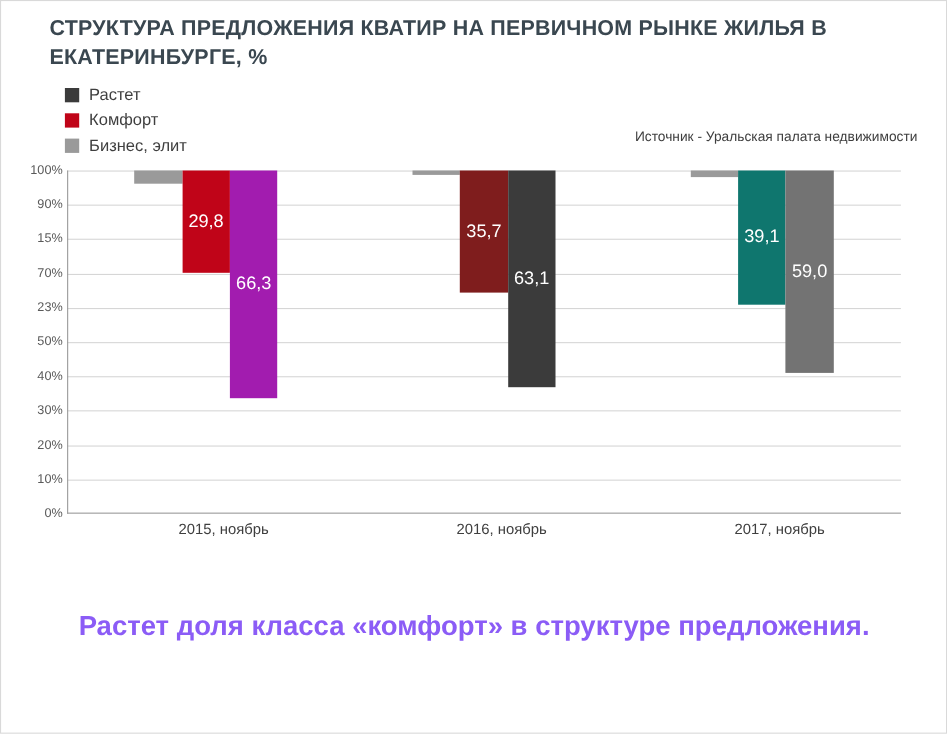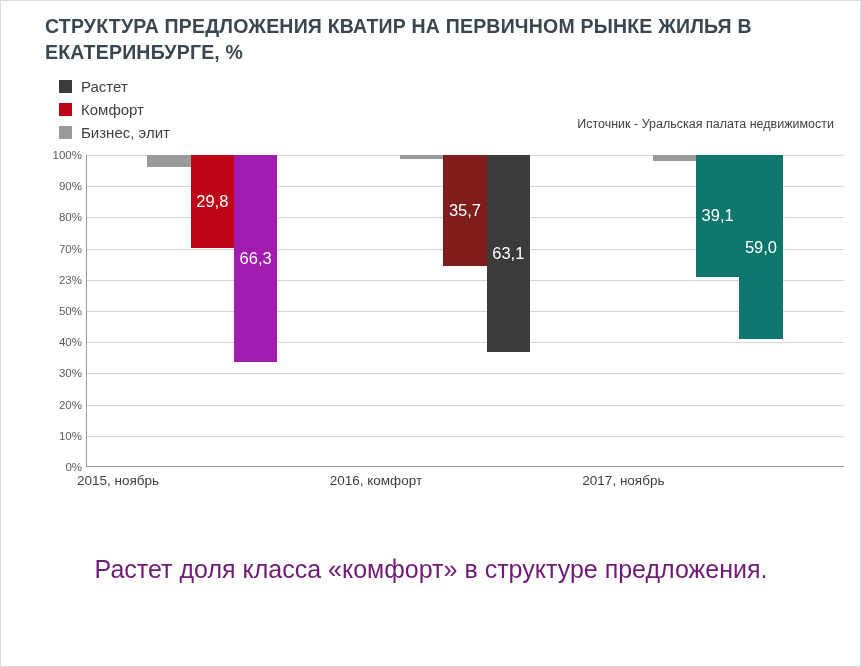--- a/index.html
+++ b/index.html
@@ -63,21 +63,21 @@
     right: 26px;
     top: 116px;
     font-size: 12.5px;
     color: #3f3f3f;
     white-space: nowrap;
   }
 
   
   .plot {
     position: absolute;
-    left: 85px;
+    left: 60px;
     top: 154px;
     width: 758px;
     height: 312px;
   }
   .y-axis-labels {
     position: absolute;
     left: -48px;
     top: 0;
     width: 44px;
     height: 312px;
@@ -152,36 +152,36 @@
   
   .x-labels {
     position: absolute;
     left: 76px;
     top: 472px;
     width: 758px;
     display: flex;
   }
   .x-label {
     flex: 1 1 0;
-    text-align: left;
+    text-align: center;
     font-size: 13.5px;
     color: #3f3f3f;
   }
 
   
   .caption {
     position: absolute;
     left: 60px;
     top: 550px;
     width: 740px;
     text-align: center;
     font-size: 25px;
-    font-weight: normal;
+    font-weight: bold;
     line-height: 1.5;
-    color: #701a75;
+    color: #8b5cf6;
   }
 </style>
 </head>
 <body>
 
 <div class="slide">
 
   <div class="title">СТРУКТУРА ПРЕДЛОЖЕНИЯ КВАТИР НА ПЕРВИЧНОМ РЫНКЕ ЖИЛЬЯ В ЕКАТЕРИНБУРГЕ, %</div>
 
   <div class="legend">
@@ -198,21 +198,21 @@
       <span>Бизнес, элит</span>
     </div>
   </div>
 
   <div class="source">Источник - Уральская палата недвижимости</div>
 
   <div class="plot">
     <div class="y-axis-labels">
       <div class="y-tick" style="top:0%">100%</div>
       <div class="y-tick" style="top:10%">90%</div>
-      <div class="y-tick" style="top:20%">80%</div>
+      <div class="y-tick" style="top:20%">15%</div>
       <div class="y-tick" style="top:30%">70%</div>
       <div class="y-tick" style="top:40%">23%</div>
       <div class="y-tick" style="top:50%">50%</div>
       <div class="y-tick" style="top:60%">40%</div>
       <div class="y-tick" style="top:70%">30%</div>
       <div class="y-tick" style="top:80%">20%</div>
       <div class="y-tick" style="top:90%">10%</div>
       <div class="y-tick" style="top:100%">0%</div>
     </div>
 
@@ -254,30 +254,30 @@
           </div>
         </div>
       </div>
 
       <div class="bar-slot">
         <div class="bar-stack">
           <div class="seg" style="height:1.9%;background:#9a9a9a"></div>
           <div class="seg" style="height:39.1%;background:#0f766e">
             <span>39,1</span>
           </div>
-          <div class="seg" style="height:59.0%;background:#0f766e">
+          <div class="seg" style="height:59.0%;background:#737373">
             <span>59,0</span>
           </div>
         </div>
       </div>
 
     </div>
   </div>
 
   <div class="x-labels">
     <div class="x-label">2015, ноябрь</div>
-    <div class="x-label">2016, комфорт</div>
+    <div class="x-label">2016, ноябрь</div>
     <div class="x-label">2017, ноябрь</div>
   </div>
 
   <div class="caption">Растет доля класса «комфорт» в структуре предложения.</div>
 
 </div>
 
 </body></html>

